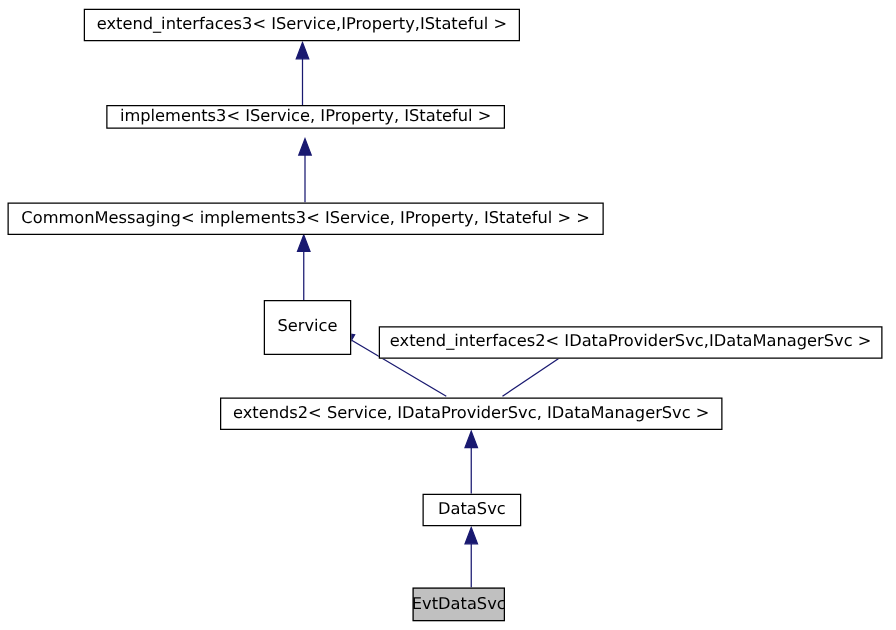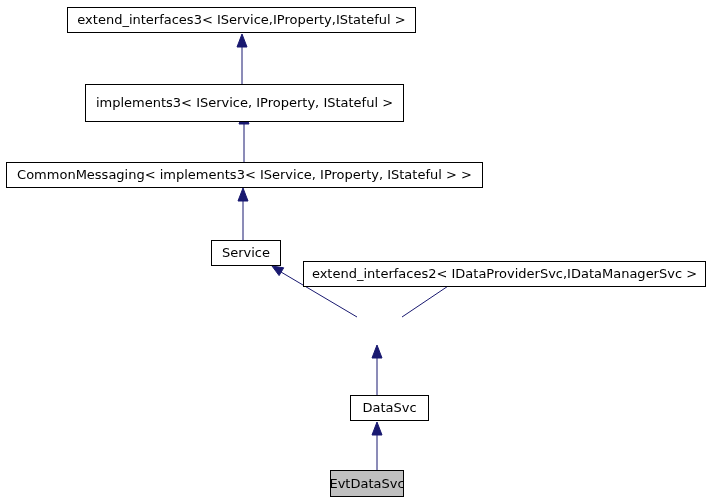--- a/index.html
+++ b/index.html
@@ -75,26 +75,27 @@
       <polygon points="377,345 372,358 382,358"></polygon>
     </g>
     <g>
       <line x1="377" y1="470" x2="377" y2="435"></line>
       <polygon points="377,422 372,435 382,435"></polygon>
     </g>
   </svg>
 
   <div class="node" style="left:67px; top:7px; width:349px; height:26px;">extend_interfaces3&lt; IService,IProperty,IStateful &gt;</div>
 
-  <div class="node" style="left:85px; top:84px; width:319px; height:38px;">implements3&lt; IService, IProperty, IStateful &gt;</div>
+  <div class="node" style="left:85px; top:84px; width:319px; height:19px;">implements3&lt; IService, IProperty, IStateful &gt;</div>
 
   <div class="node" style="left:6px; top:162px; width:477px; height:26px;">CommonMessaging&lt; implements3&lt; IService, IProperty, IStateful &gt; &gt;</div>
 
-  <div class="node" style="left:211px; top:240px; width:70px; height:26px;">Service</div>
+  <div class="node" style="left:211px; top:240px; width:70px; height:44px;">Service</div>
 
   <div class="node" style="left:303px; top:240px; width:403px; height:26px;margin-top:21px;">extend_interfaces2&lt; IDataProviderSvc,IDataManagerSvc &gt;</div>
 
+  <div class="node" style="left:176px; top:318px; width:402px; height:26px;">extends2&lt; Service, IDataProviderSvc, IDataManagerSvc &gt;</div>
 
-  <div class="node" style="left:338px; top:395px; width:79px; height:26px;margin-left:12px;">DataSvc</div>
+  <div class="node" style="left:338px; top:395px; width:79px; height:26px;">DataSvc</div>
 
   <div class="node node--current" style="left:330px; top:470px; width:74px; height:27px;">EvtDataSvc</div>
 
 </div>
 
 </body></html>

